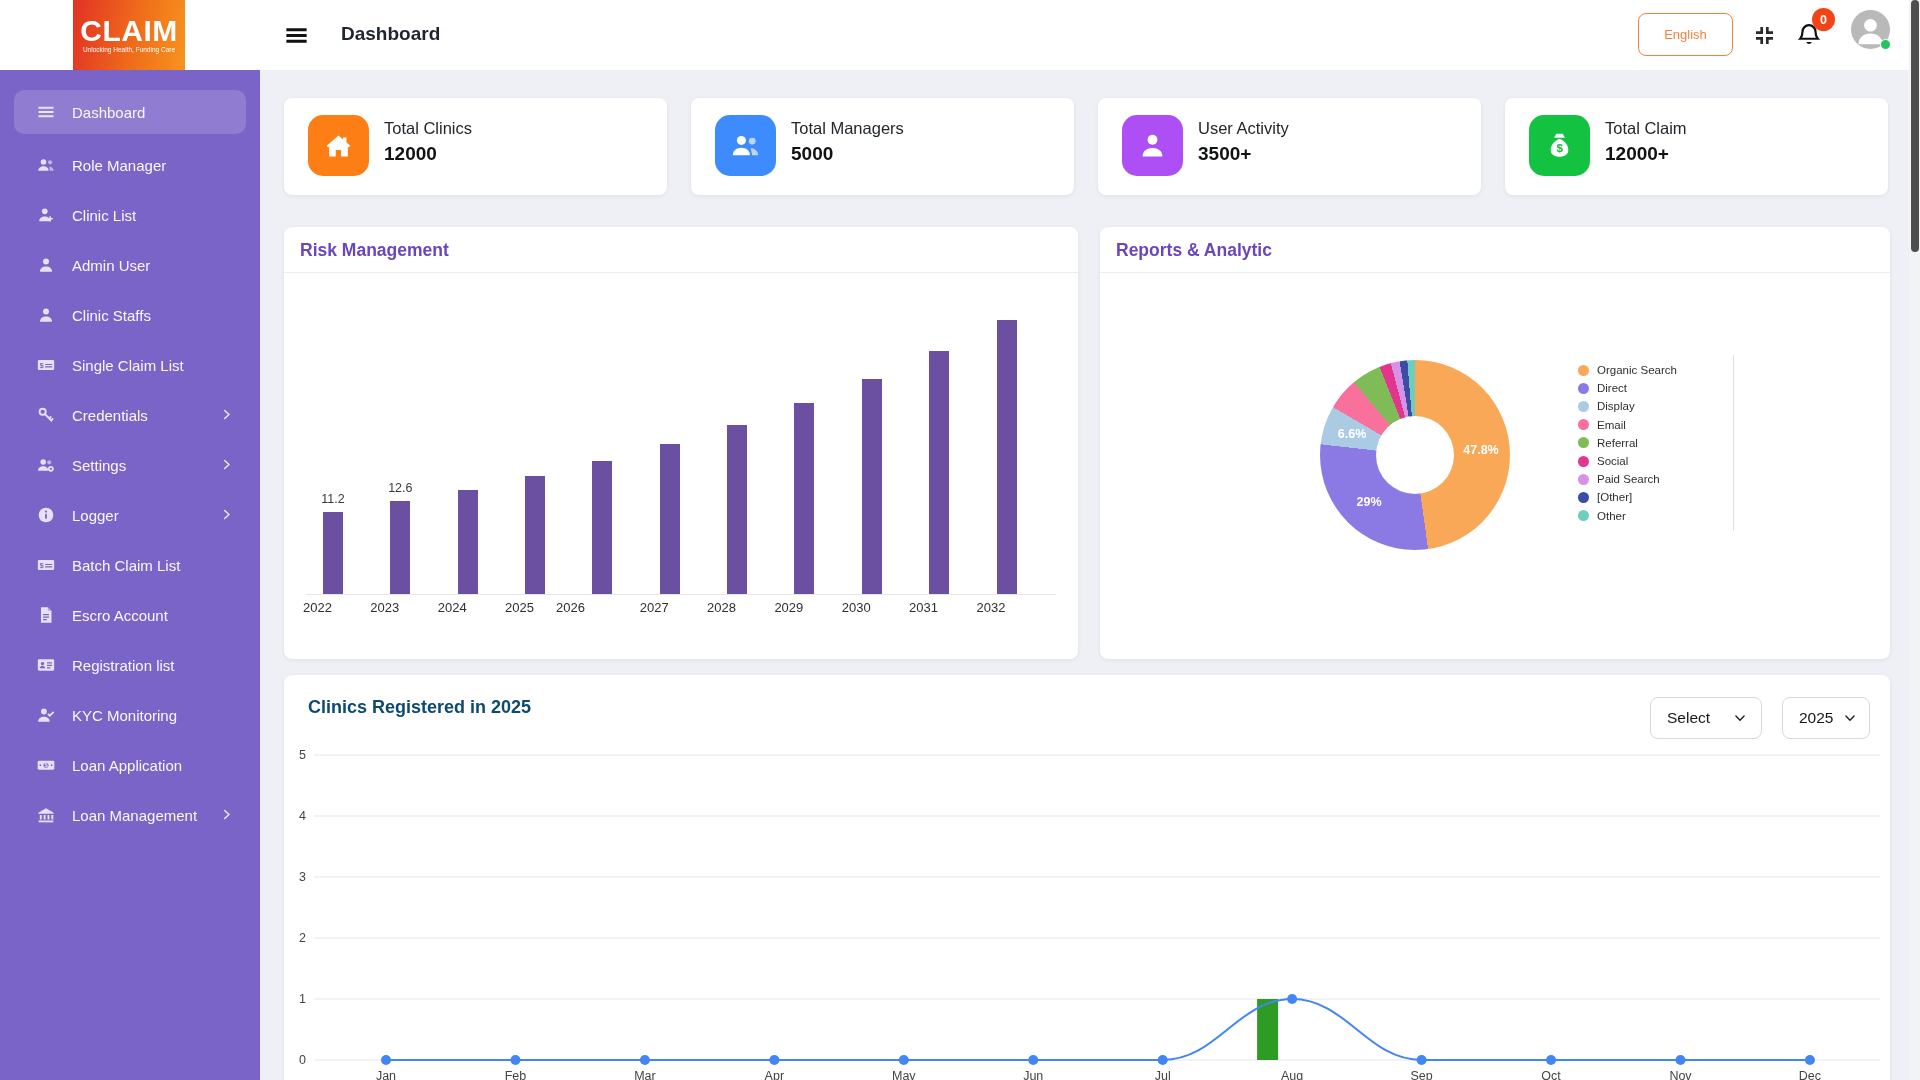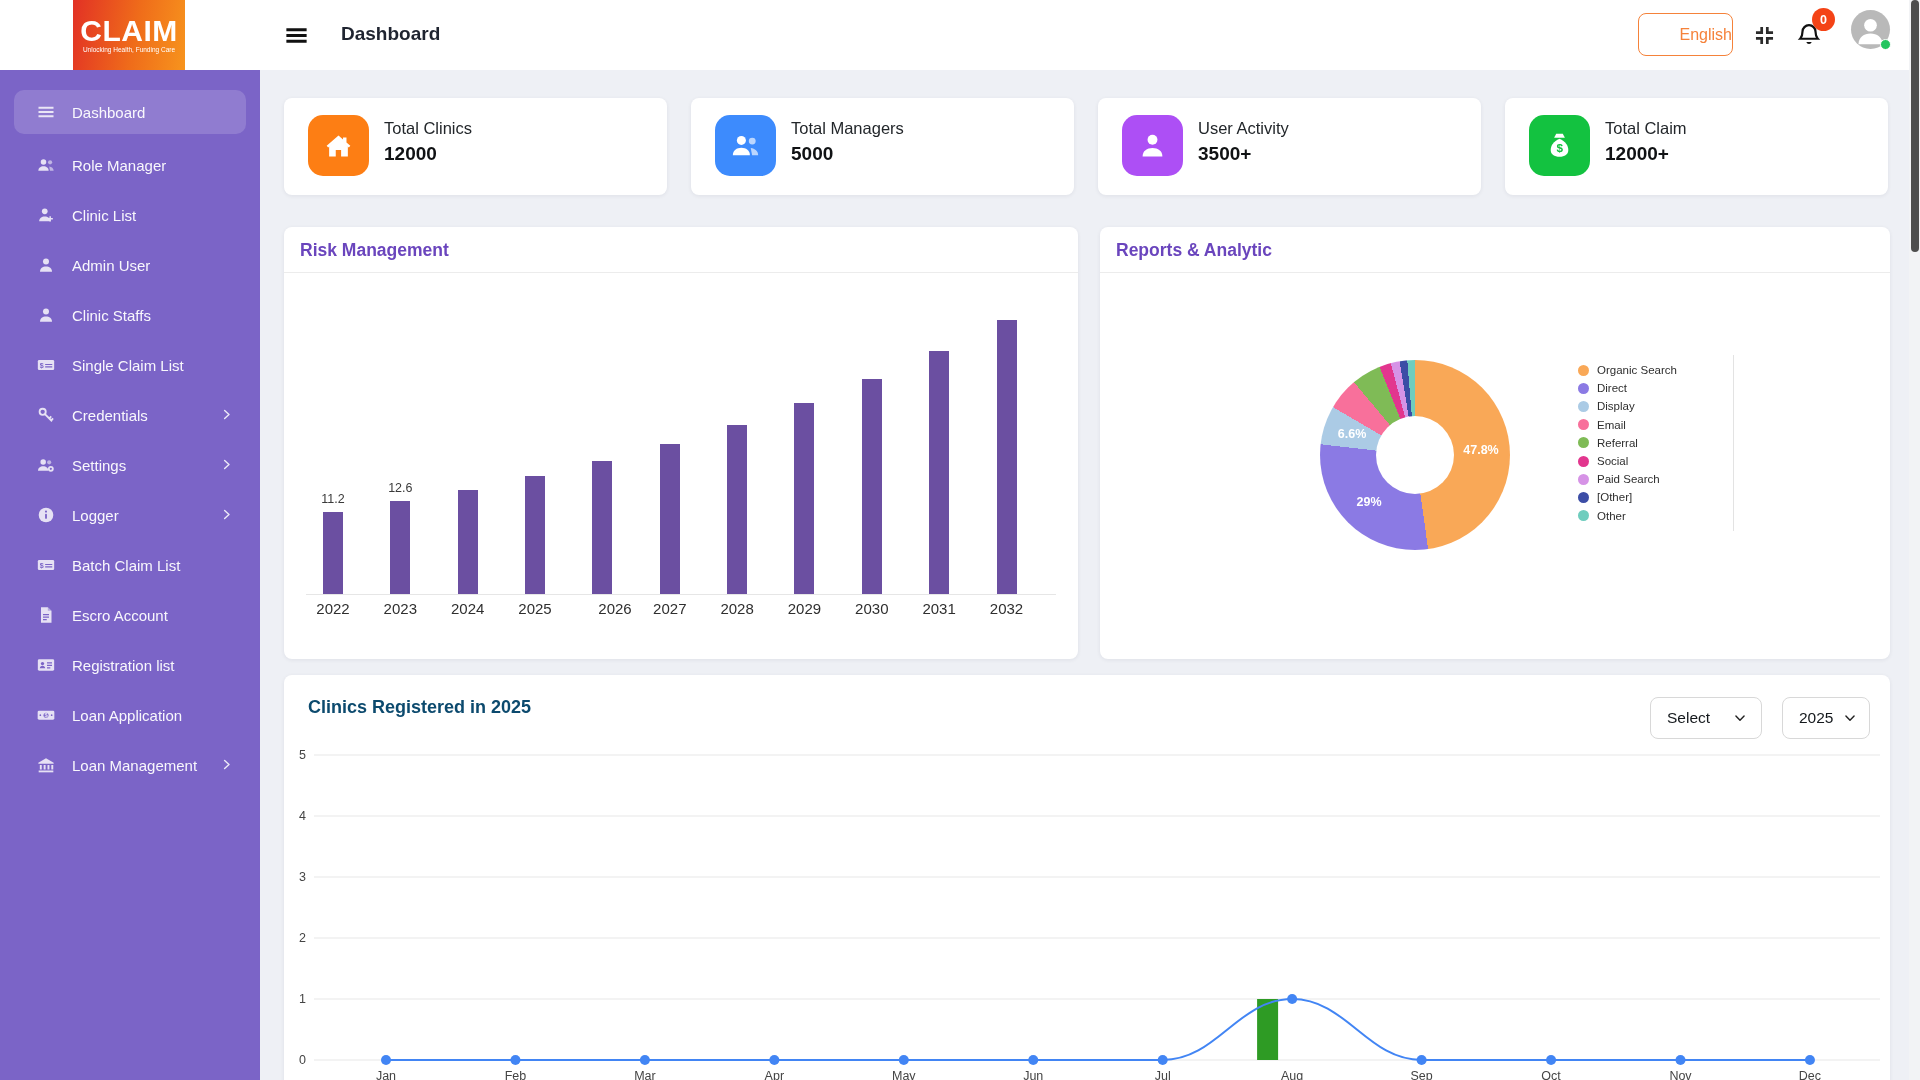--- a/index.html
+++ b/index.html
@@ -11,22 +11,22 @@
   .logo-box { position:absolute; left:73px; top:0; width:112px; height:70px;
     background:linear-gradient(100deg,#e23125 0%,#ef6c1a 55%,#f7941d 100%);
     display:flex; flex-direction:column; align-items:center; justify-content:center; cursor:pointer; }
   .logo-text { color:#fff; font-weight:800; font-size:30px; letter-spacing:.5px; line-height:26px; }
   .logo-tag { color:#fff; font-size:6.5px; margin-top:2px; white-space:nowrap; }
   .hamburger { position:absolute; left:283px; top:22px; width:27px; height:27px; border:none; background:none;
     color:#111; cursor:pointer; padding:0; }
   .hamburger svg { width:27px; height:27px; }
   .page-title { position:absolute; left:341px; top:23px; font-size:19px; font-weight:700; color:#1f2430; }
   .lang-btn { position:absolute; left:1638px; top:13px; width:95px; height:43px; background:#fff;
-    border:1.5px solid #f5823a; border-radius:8px; color:#f5823a; font-size:16px;
-    font-family:inherit; cursor:pointer;text-align:right; }
+    border:1.5px solid #f5823a; border-radius:8px; color:#f5823a; font-size:13px;
+    font-family:inherit; cursor:pointer; }
   .compress-btn { position:absolute; left:1752px; top:23px; width:25px; height:25px; border:none; background:none;
     color:#2b2b2b; cursor:pointer; padding:0; }
   .compress-btn svg { width:25px; height:25px; }
   .bell-wrap { position:absolute; left:1795px; top:21px; width:30px; height:30px; cursor:pointer; }
   .bell-ic svg { width:28px; height:28px; color:#111; }
   .badge { position:absolute; left:17px; top:-13px; min-width:23px; height:23px; border-radius:50%;
     background:#f44316; color:#fff; font-size:12.5px; font-weight:700; display:flex;
     align-items:center; justify-content:center; }
   .avatar { position:absolute; left:1851px; top:10px; width:39px; height:39px; border-radius:50%;
     background:#b9b9b9; cursor:pointer; }
@@ -59,21 +59,21 @@
   .stat-icon svg { width:33px; height:33px; }
   .stat-title { position:absolute; left:100px; top:21px; font-size:16.5px; color:#23272b; }
   .stat-value { position:absolute; left:100px; top:45px; font-size:19px; font-weight:700; color:#101214; }
 
   .card-head { position:relative; height:46px; border-bottom:1px solid #ececec; }
   .card-title { position:absolute; left:16px; top:13px; font-size:17.5px; font-weight:700; color:#6a45bd; }
 
   .risk-card { left:284px; top:227px; width:794px; height:432px; }
   .bar-plot { position:absolute; left:0; top:46px; width:794px; height:386px; }
   .bar { position:absolute; width:20px; bottom:65px; background:#6b4fa1; }
-  .bar-xlabel { position:absolute; top:327px; width:60px; text-align:center; font-size:15px; color:#2f2f2f; }
+  .bar-xlabel { position:absolute; top:327px; width:60px; text-align:left; font-size:13px; color:#2f2f2f; }
   .bar-vlabel { position:absolute; width:60px; text-align:center; font-size:12.5px; color:#3a3a3a; }
   .bar-baseline { position:absolute; left:22px; top:321px; width:750px; height:1px; background:#e6e6e6; }
 
   .reports-card { left:1100px; top:227px; width:790px; height:432px; }
   .donut { position:absolute; left:220px; top:133px; width:190px; height:190px; border-radius:50%; }
   .donut::after { content:""; position:absolute; left:56px; top:56px; width:78px; height:78px;
     border-radius:50%; background:#fff; }
   .donut-label { position:absolute; transform:translate(-50%,-50%); color:#fff; font-size:12.5px;
     font-weight:700; z-index:2; }
   .legend { position:absolute; left:478px; top:134px; }
@@ -237,20 +237,29 @@
             <rect x="2.2" y="5.2" width="19.6" height="13.6" rx="1.6"></rect>
             <circle cx="7.8" cy="10.3" r="2" fill="#7b64c7"></circle>
             <path d="M4.6 15.8c0-1.8 1.4-2.9 3.2-2.9s3.2 1.1 3.2 2.9z" fill="#7b64c7"></path>
             <path d="M13.2 9.5h6M13.2 12.5h6M13.2 15.5h4" stroke="#7b64c7" stroke-width="1.5"></path>
           </svg></span>
     <span class="s-label">Registration list</span>
 
   </div>
       <div class="side-item">
     <span class="s-ic"><svg viewBox="0 0 24 24" fill="currentColor" aria-hidden="true">
+            <circle cx="9.5" cy="7.8" r="3.5"></circle>
+            <path d="M2.6 20c0-3.9 3.1-6 6.9-6s6.9 2.1 6.9 6z"></path>
+            <path d="M14.3 10.6l2.3 2.3 4.6-4.6" fill="none" stroke="currentColor" stroke-width="2.2"></path>
+          </svg></span>
+    <span class="s-label">KYC Monitoring</span>
+
+  </div>
+      <div class="side-item">
+    <span class="s-ic"><svg viewBox="0 0 24 24" fill="currentColor" aria-hidden="true">
             <rect x="2" y="6.8" width="20" height="10.8" rx="1.6"></rect>
             <circle cx="12" cy="12.2" r="3" fill="#7b64c7"></circle>
             <text x="10.2" y="14.6" font-size="7" font-weight="bold" fill="currentColor" font-family="Liberation Sans,sans-serif">$</text>
             <circle cx="5.2" cy="12.2" r="1" fill="#7b64c7"></circle>
             <circle cx="18.8" cy="12.2" r="1" fill="#7b64c7"></circle>
           </svg></span>
     <span class="s-label">Loan Application</span>
 
   </div>
       <div class="side-item">
@@ -325,21 +334,21 @@
       <div class="bar-xlabel" style="left:19.0px">2022</div>
       <div class="bar-vlabel" style="left:19.0px;top:219px">11.2</div>
       <div class="bar" style="left:106.3px;height:93px;background:#6b4fa1"></div>
       <div class="bar-xlabel" style="left:86.3px">2023</div>
       <div class="bar-vlabel" style="left:86.3px;top:208px">12.6</div>
       <div class="bar" style="left:173.7px;height:104px;background:#6b4fa1"></div>
       <div class="bar-xlabel" style="left:153.7px">2024</div>
       <div class="bar" style="left:241.0px;height:118px;background:#6b4fa1"></div>
       <div class="bar-xlabel" style="left:221.0px">2025</div>
       <div class="bar" style="left:308.4px;height:133px;background:#6b4fa1"></div>
-      <div class="bar-xlabel" style="left:301px">2026</div>
+      <div class="bar-xlabel" style="left:272px">2026</div>
       <div class="bar" style="left:375.8px;height:150px;background:#6b4fa1"></div>
       <div class="bar-xlabel" style="left:355.8px">2027</div>
       <div class="bar" style="left:443.1px;height:169px;background:#6b4fa1"></div>
       <div class="bar-xlabel" style="left:423.1px">2028</div>
       <div class="bar" style="left:510.4px;height:191px;background:#6b4fa1"></div>
       <div class="bar-xlabel" style="left:490.4px">2029</div>
       <div class="bar" style="left:577.8px;height:215px;background:#6b4fa1"></div>
       <div class="bar-xlabel" style="left:557.8px">2030</div>
       <div class="bar" style="left:645.1px;height:243px;background:#6b4fa1"></div>
       <div class="bar-xlabel" style="left:625.1px">2031</div>

